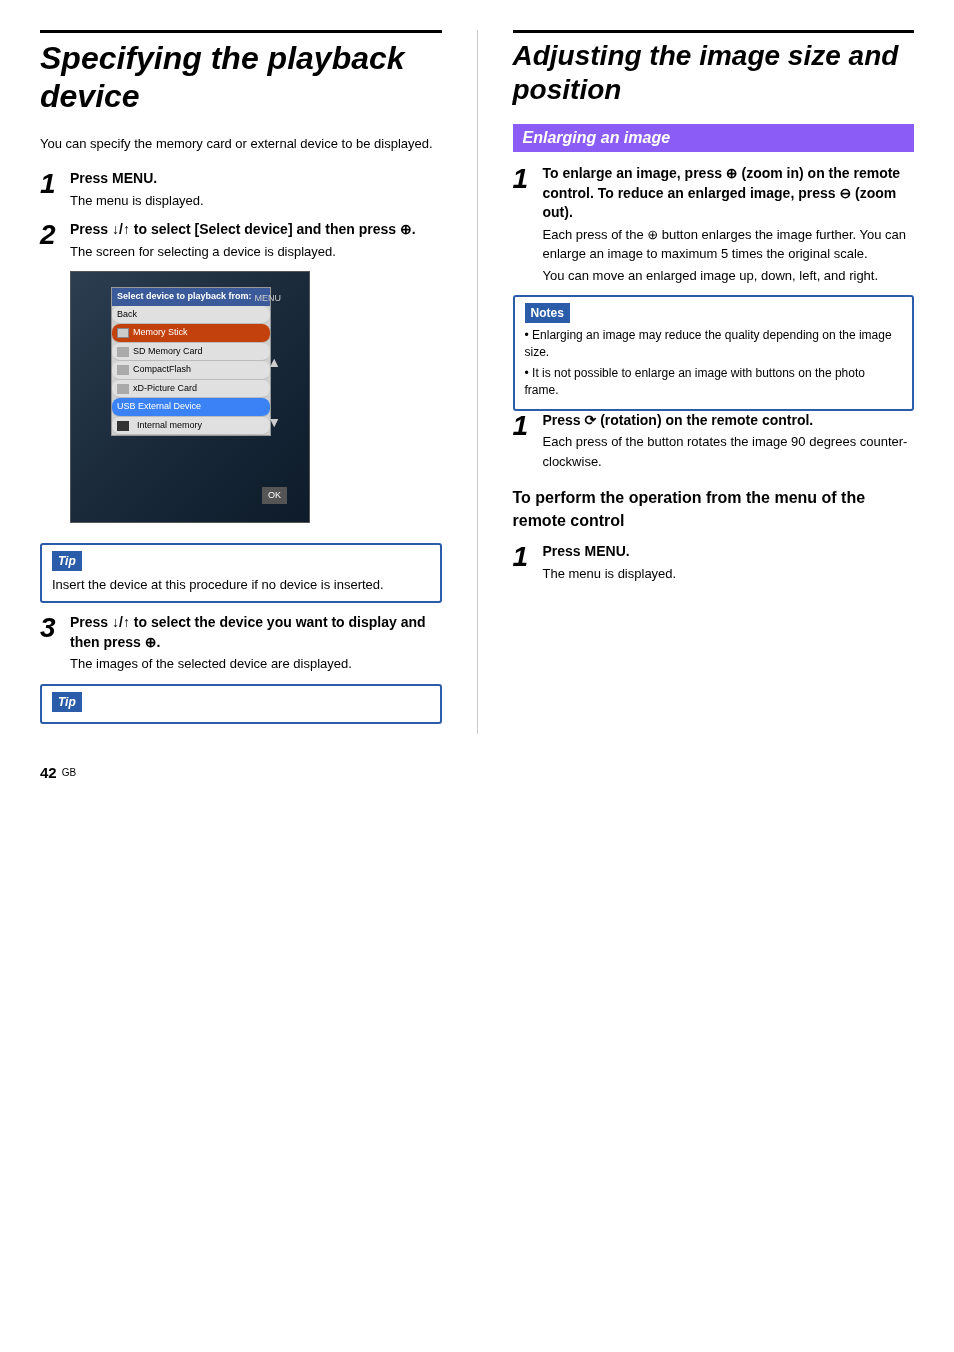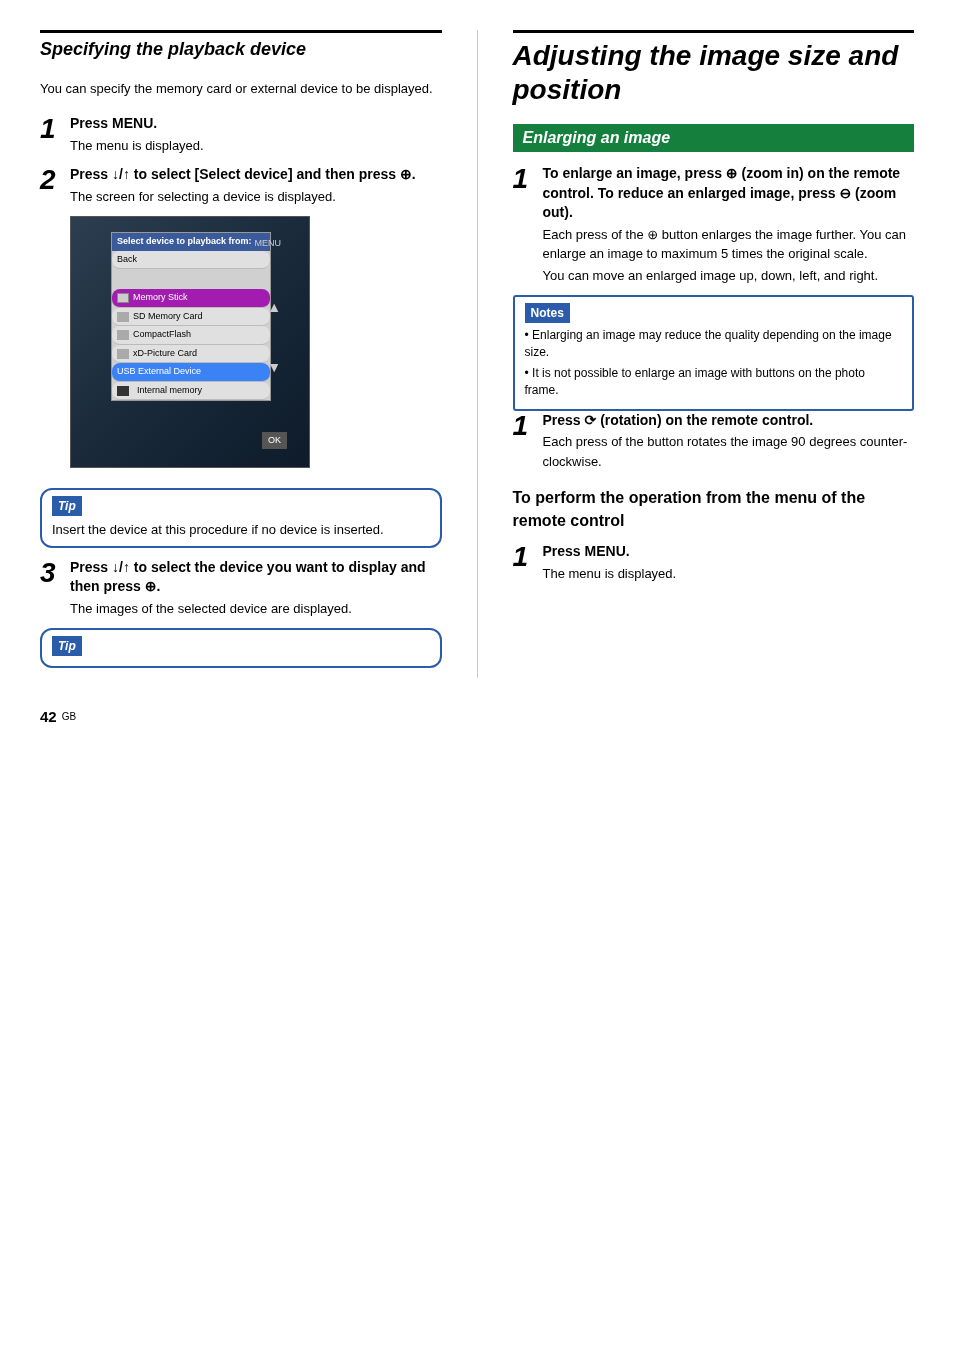--- a/index.html
+++ b/index.html
@@ -23,35 +23,35 @@
     }
     .right-col {
       flex: 1;
       min-width: 0;
     }
     .divider-top {
       border-top: 3px solid #000;
       margin-bottom: 6px;
     }
     .section-title {
-      font-size: 18px;
+      font-size: 32px;
       font-weight: 900;
       font-style: italic;
       line-height: 1.2;
       margin-bottom: 18px;
     }
     .section-title-right {
       font-size: 28px;
       font-weight: 900;
       font-style: italic;
       line-height: 1.2;
       margin-bottom: 18px;
     }
     .subsection-header {
-      background: #15803d;
+      background: #8b5cf6;
       color: #fff;
       font-size: 16px;
       font-weight: 900;
       font-style: italic;
       padding: 5px 10px;
       margin-bottom: 12px;
       margin-top: 8px;
     }
     .intro-text {
       font-size: 13px;
@@ -79,21 +79,21 @@
       font-weight: bold;
       line-height: 1.4;
     }
     .step-desc {
       font-size: 13px;
       line-height: 1.5;
       margin-top: 2px;
     }
     .tip-box {
       border: 2px solid #2a5caa;
-      border-radius: 12px;
+      border-radius: 3px;
       padding: 6px 10px;
       margin: 10px 0;
       font-size: 13px;
       line-height: 1.5;
     }
     .tip-label {
       background: #2a5caa;
       color: #fff;
       font-size: 12px;
       font-weight: bold;
@@ -166,23 +166,22 @@
       border-bottom: 1px solid #bbb;
       background: #e0e0e0;
       color: #000;
       display: flex;
       align-items: center;
       gap: 4px;
       font-size: 9px;
       border-radius: 8px;
     }
     .menu-item.selected {
-      background: #a21caf;
-      color: #fff;
-      margin-top: 20px;
+      background: #c2410c;
+      color: #fff;
     }
     .menu-item-icon {
       width: 12px;
       height: 10px;
       display: inline-block;
       background: #888;
       flex-shrink: 0;
     }
     .to-perform-title {
       font-size: 16px;

